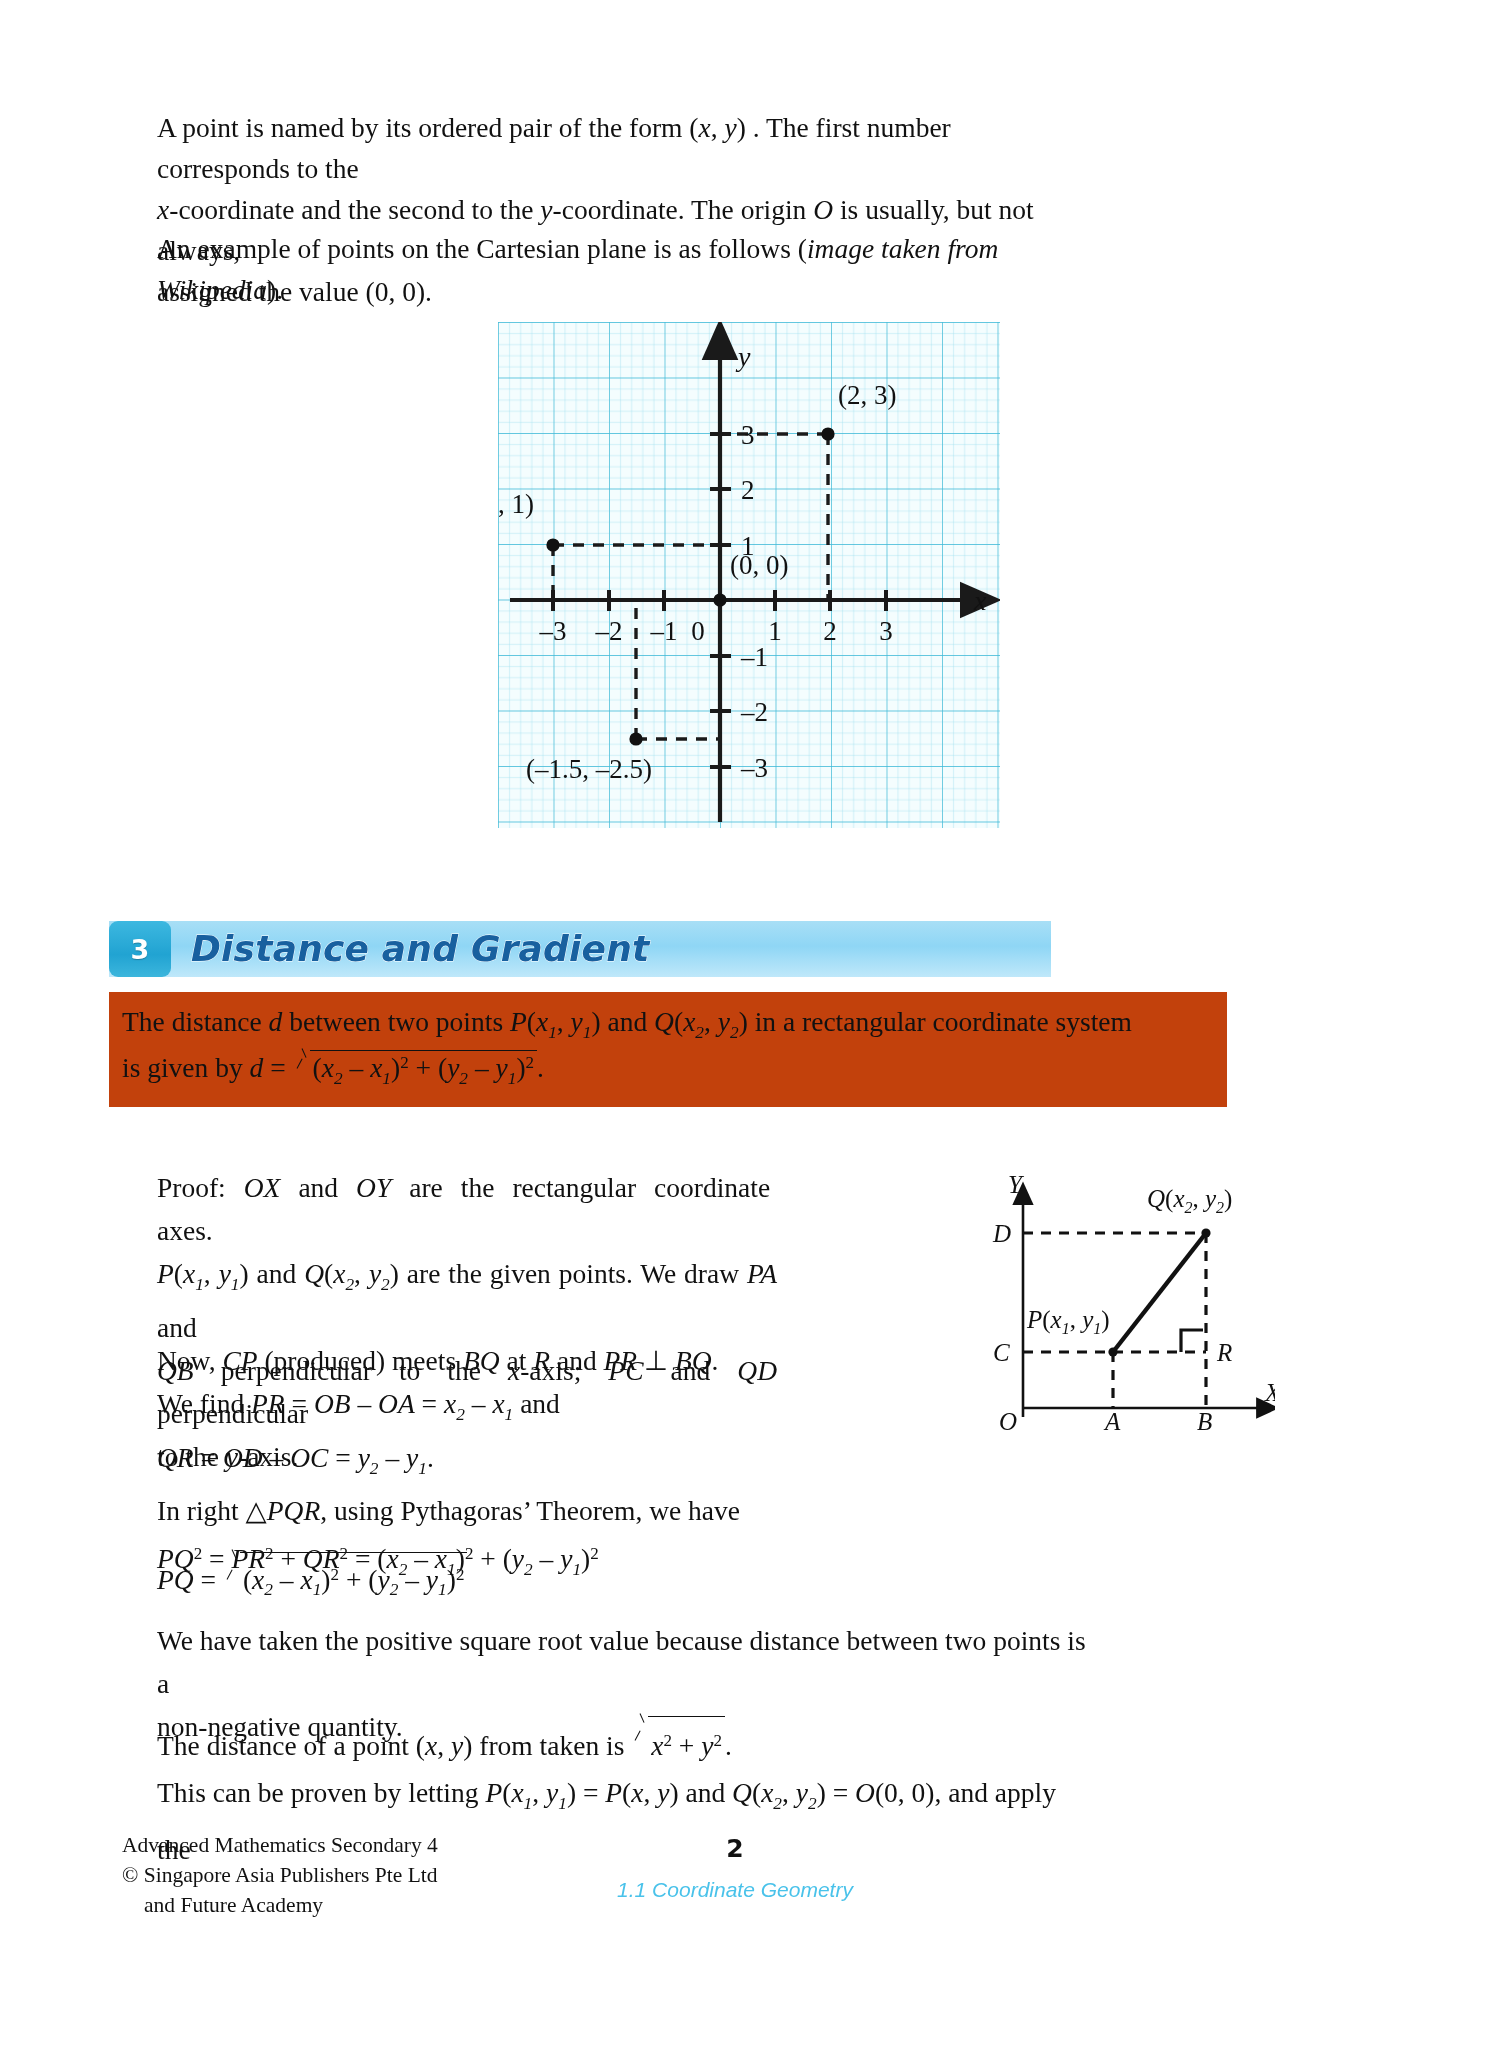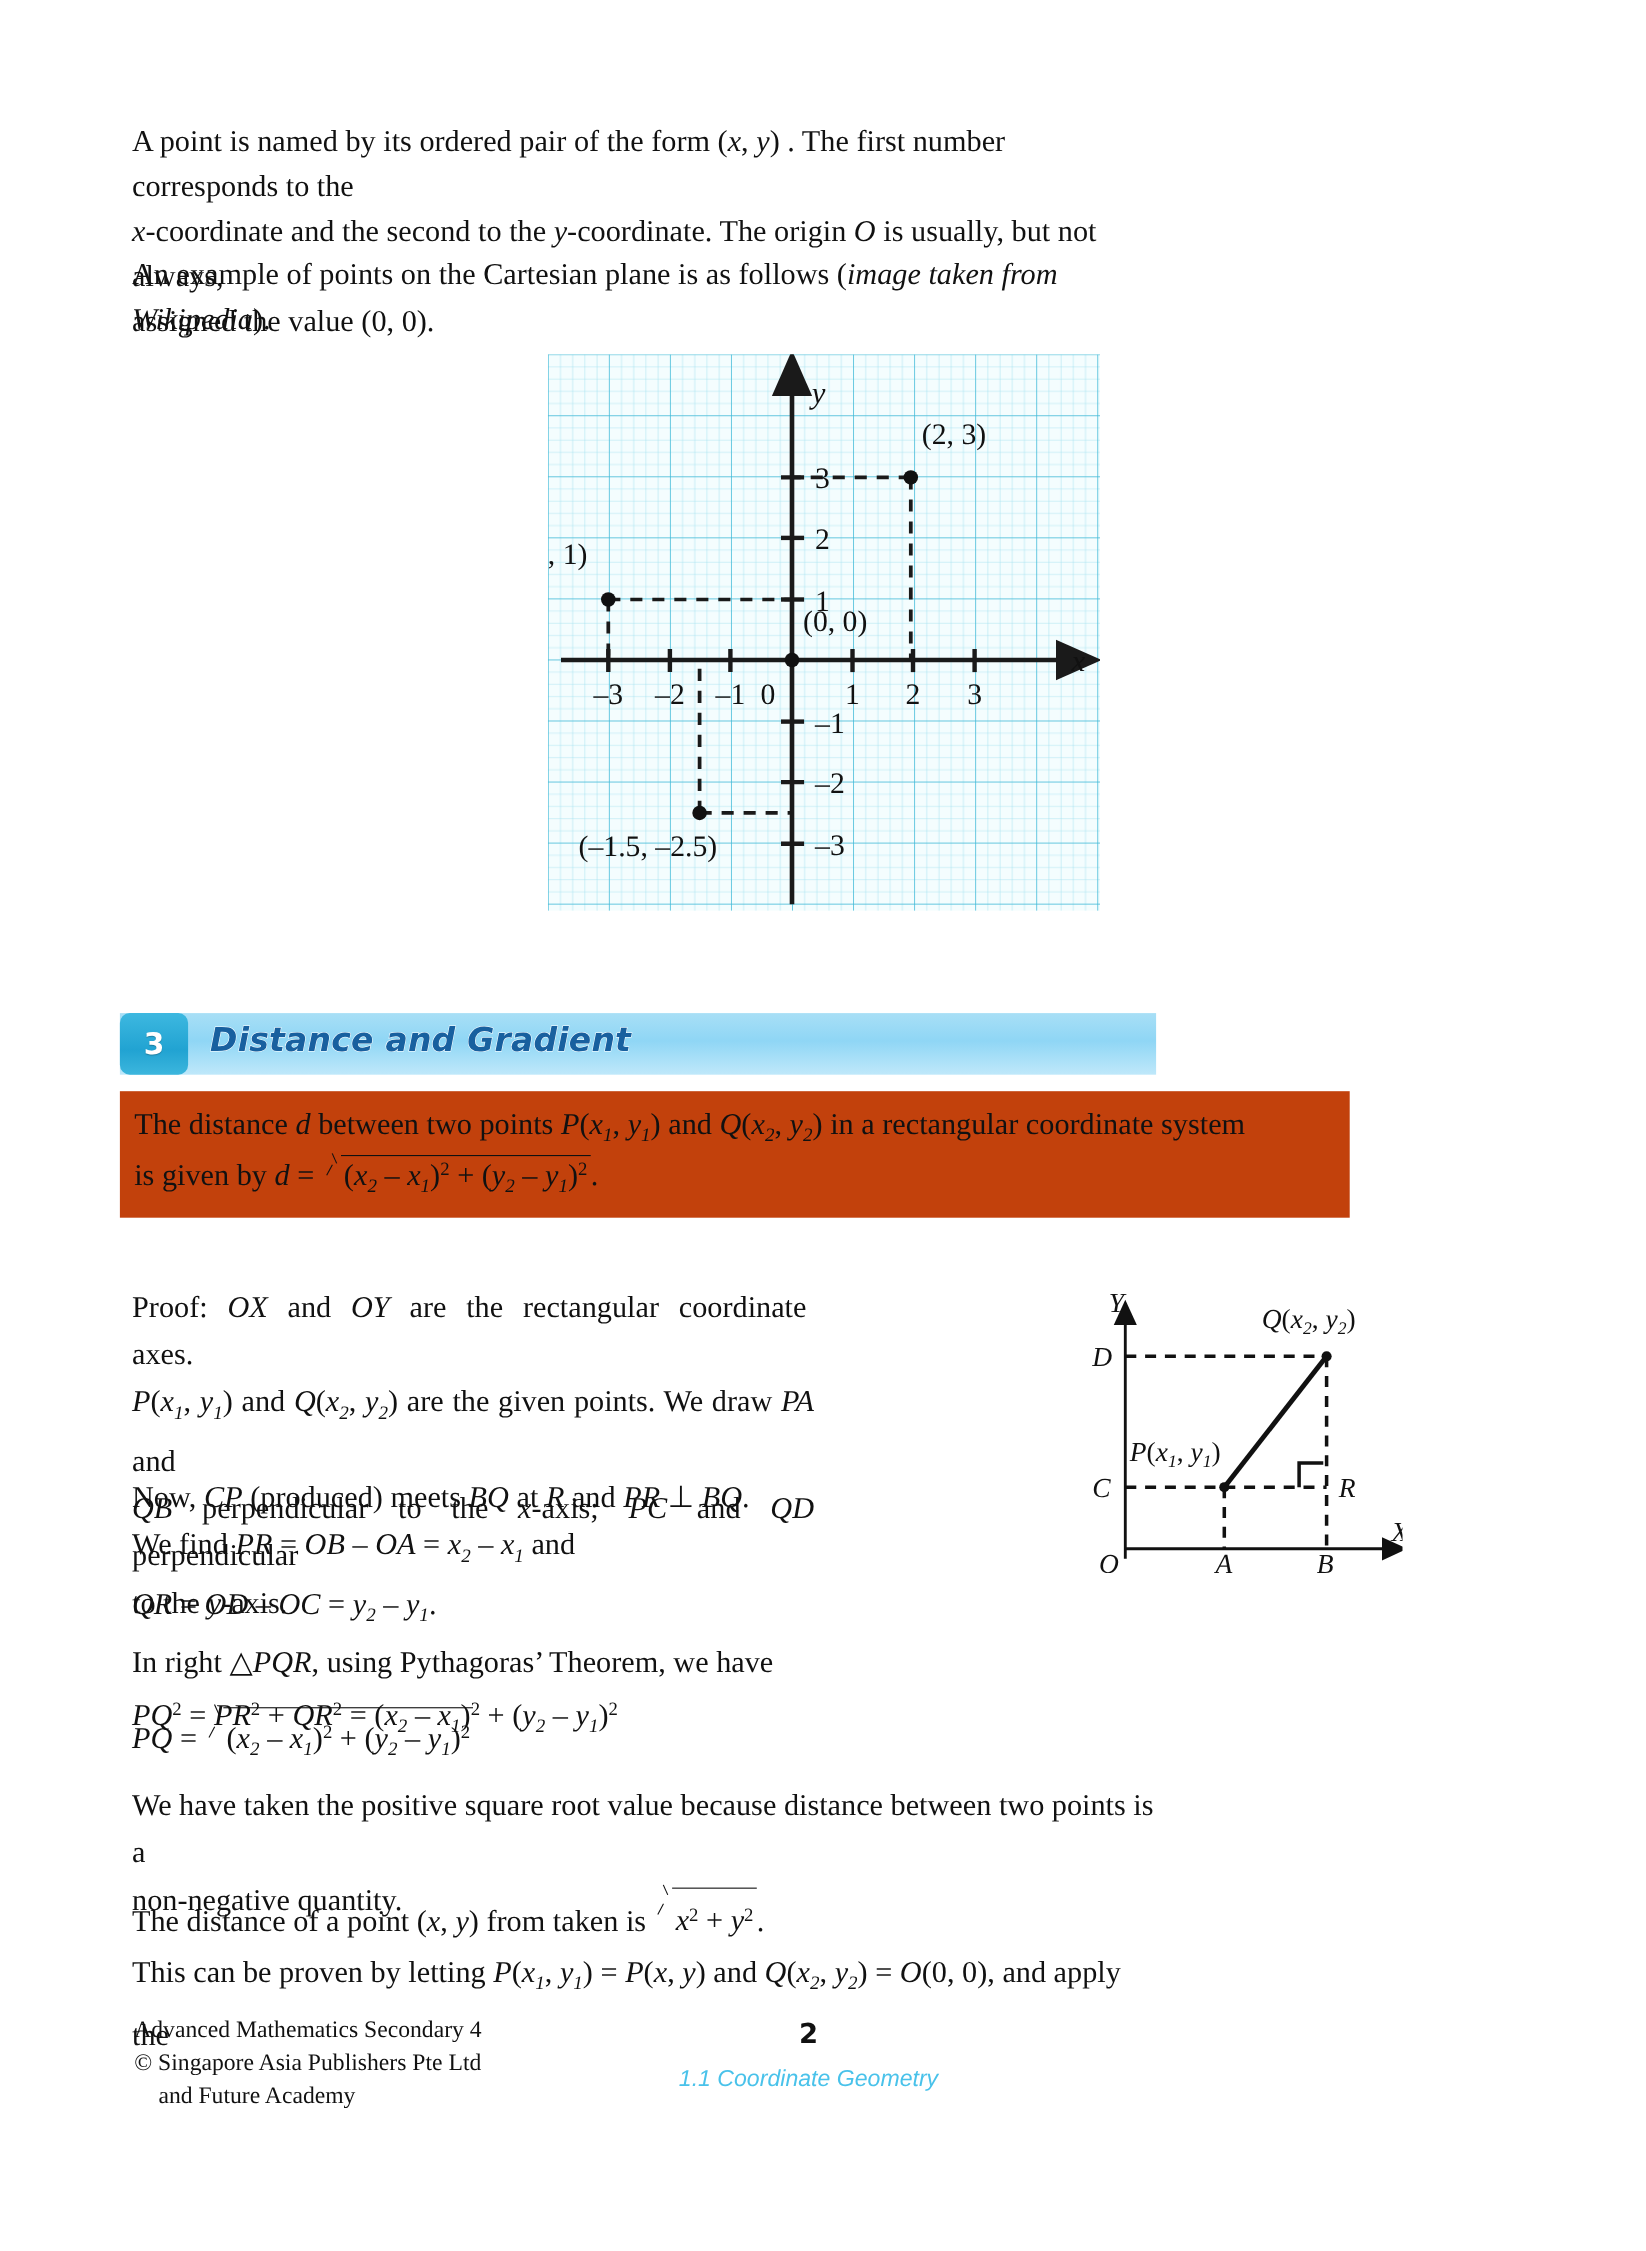--- a/index.html
+++ b/index.html
@@ -1,20 +1,20 @@
 <!DOCTYPE html>
 <html><head>
 <meta charset="utf-8">
 <style>
   html,body{margin:0;padding:0;background:#ffffff;}
   body{width:1496px;height:2046px;position:relative;font-family:"Liberation Serif",serif;color:#000;}
   .page{position:absolute;inset:0;}
 
   
-  .para{position:absolute;font-size:27.5px;line-height:41px;color:#111;text-align:left;}
+  .para{position:absolute;font-size:27.5px;line-height:41px;color:#111;text-align:left;margin-left:37px;}
   i,.it{font-style:italic;}
   .sub{font-size:0.63em;vertical-align:-0.38em;font-style:italic;}
   .sup{font-size:0.62em;vertical-align:0.52em;font-style:normal;}
   .nowrap{white-space:nowrap;}
 
   
   .rad{display:inline-block;position:relative;white-space:nowrap;padding-left:17px;}
   .rad::before{content:"";position:absolute;left:4px;top:46%;width:11px;height:1px;background:#111;
     transform:rotate(-62deg);transform-origin:left center;}
   .rad::after{content:"";position:absolute;left:9px;top:-6%;width:10px;height:1px;background:#111;
@@ -28,21 +28,21 @@
 
   
   #section-header{position:absolute;left:109px;top:921px;width:942px;height:56px;}
   .sec-bar{position:absolute;left:0;top:0;width:942px;height:56px;
       background:linear-gradient(to bottom,#a8dff6 0%,#8fd6f5 45%,#bfe8fa 100%);}
   .sec-badge{position:absolute;left:0;top:0;width:62px;height:56px;border-radius:9px;
       background:linear-gradient(to bottom,#3db8e0 0%,#21a3d2 60%,#3cb6dd 100%);
       color:#fff;font-family:"DejaVu Sans",sans-serif;font-weight:bold;font-size:27px;
       display:flex;align-items:center;justify-content:center;text-shadow:0 1px 1px rgba(0,0,0,.25);}
   .sec-title{position:absolute;left:82px;top:7px;font-family:"DejaVu Sans",sans-serif;
-      font-weight:bold;font-style:italic;font-size:30px;color:#18609f;letter-spacing:.2px;
+      font-weight:bold;font-style:italic;font-size:36px;color:#18609f;letter-spacing:.2px;
       -webkit-text-stroke:0.9px #ffffff;paint-order:stroke fill;}
 
   
   #formula-box{position:absolute;left:109px;top:992px;width:1118px;height:115px;background:#c2410c;}
   #formula-box .fl{position:absolute;left:13px;font-size:27.5px;color:#111;}
 
   
   #fig-proof{position:absolute;left:985px;top:1165px;width:290px;height:265px;}
 
   

